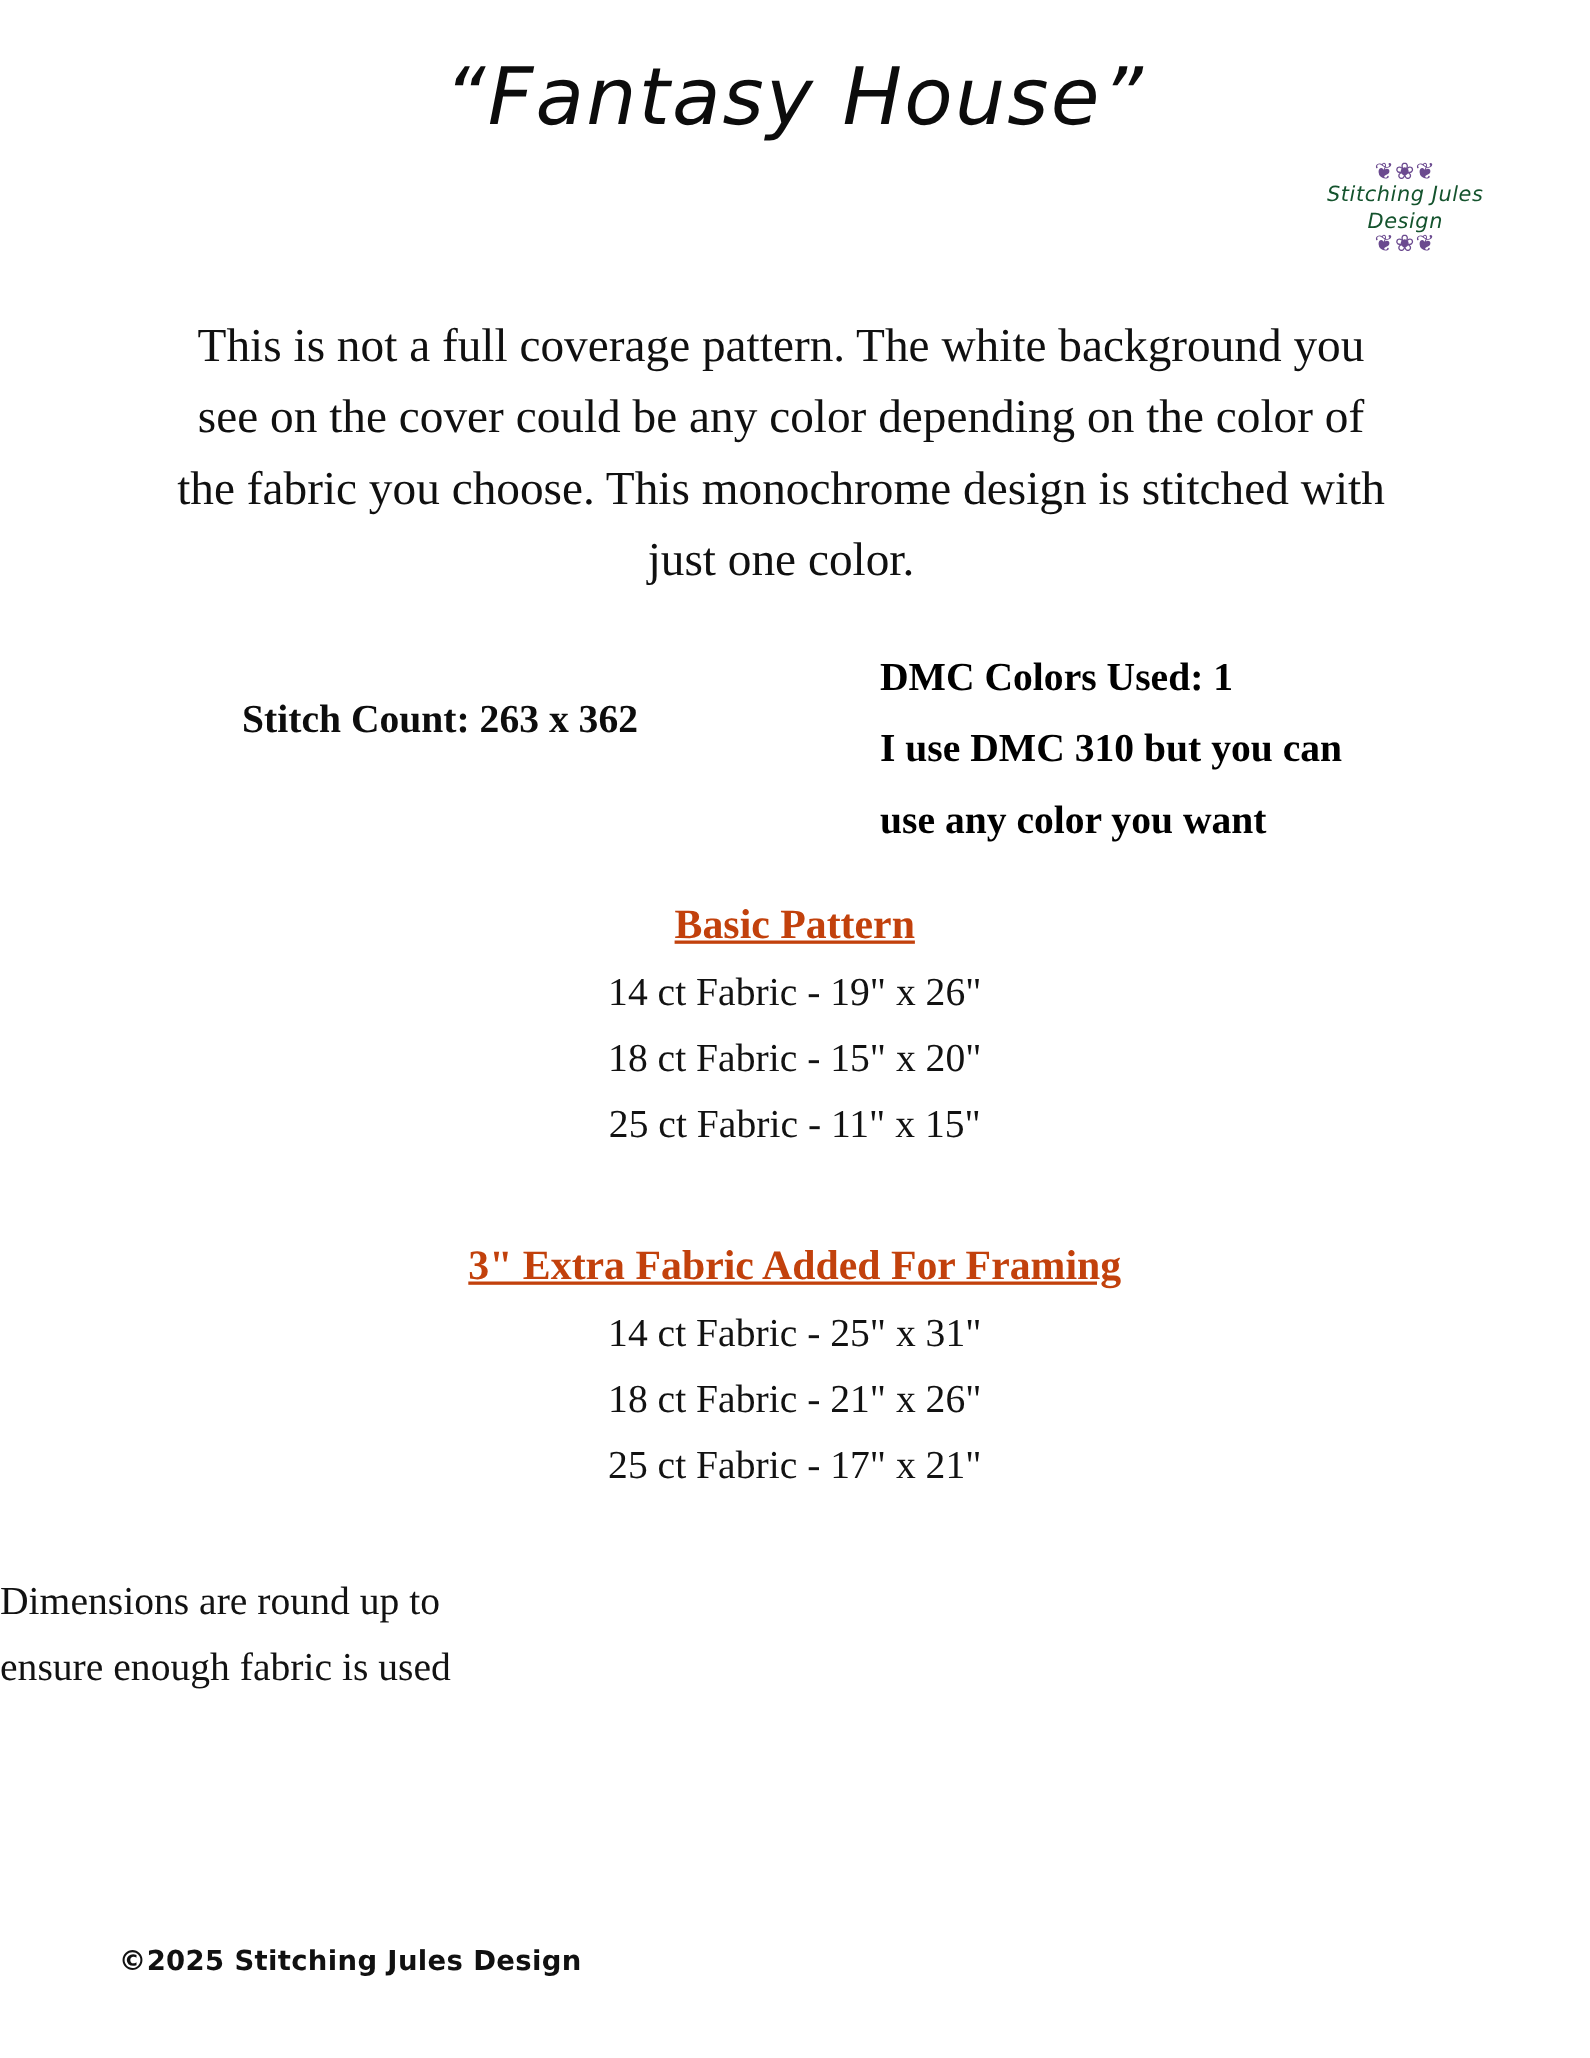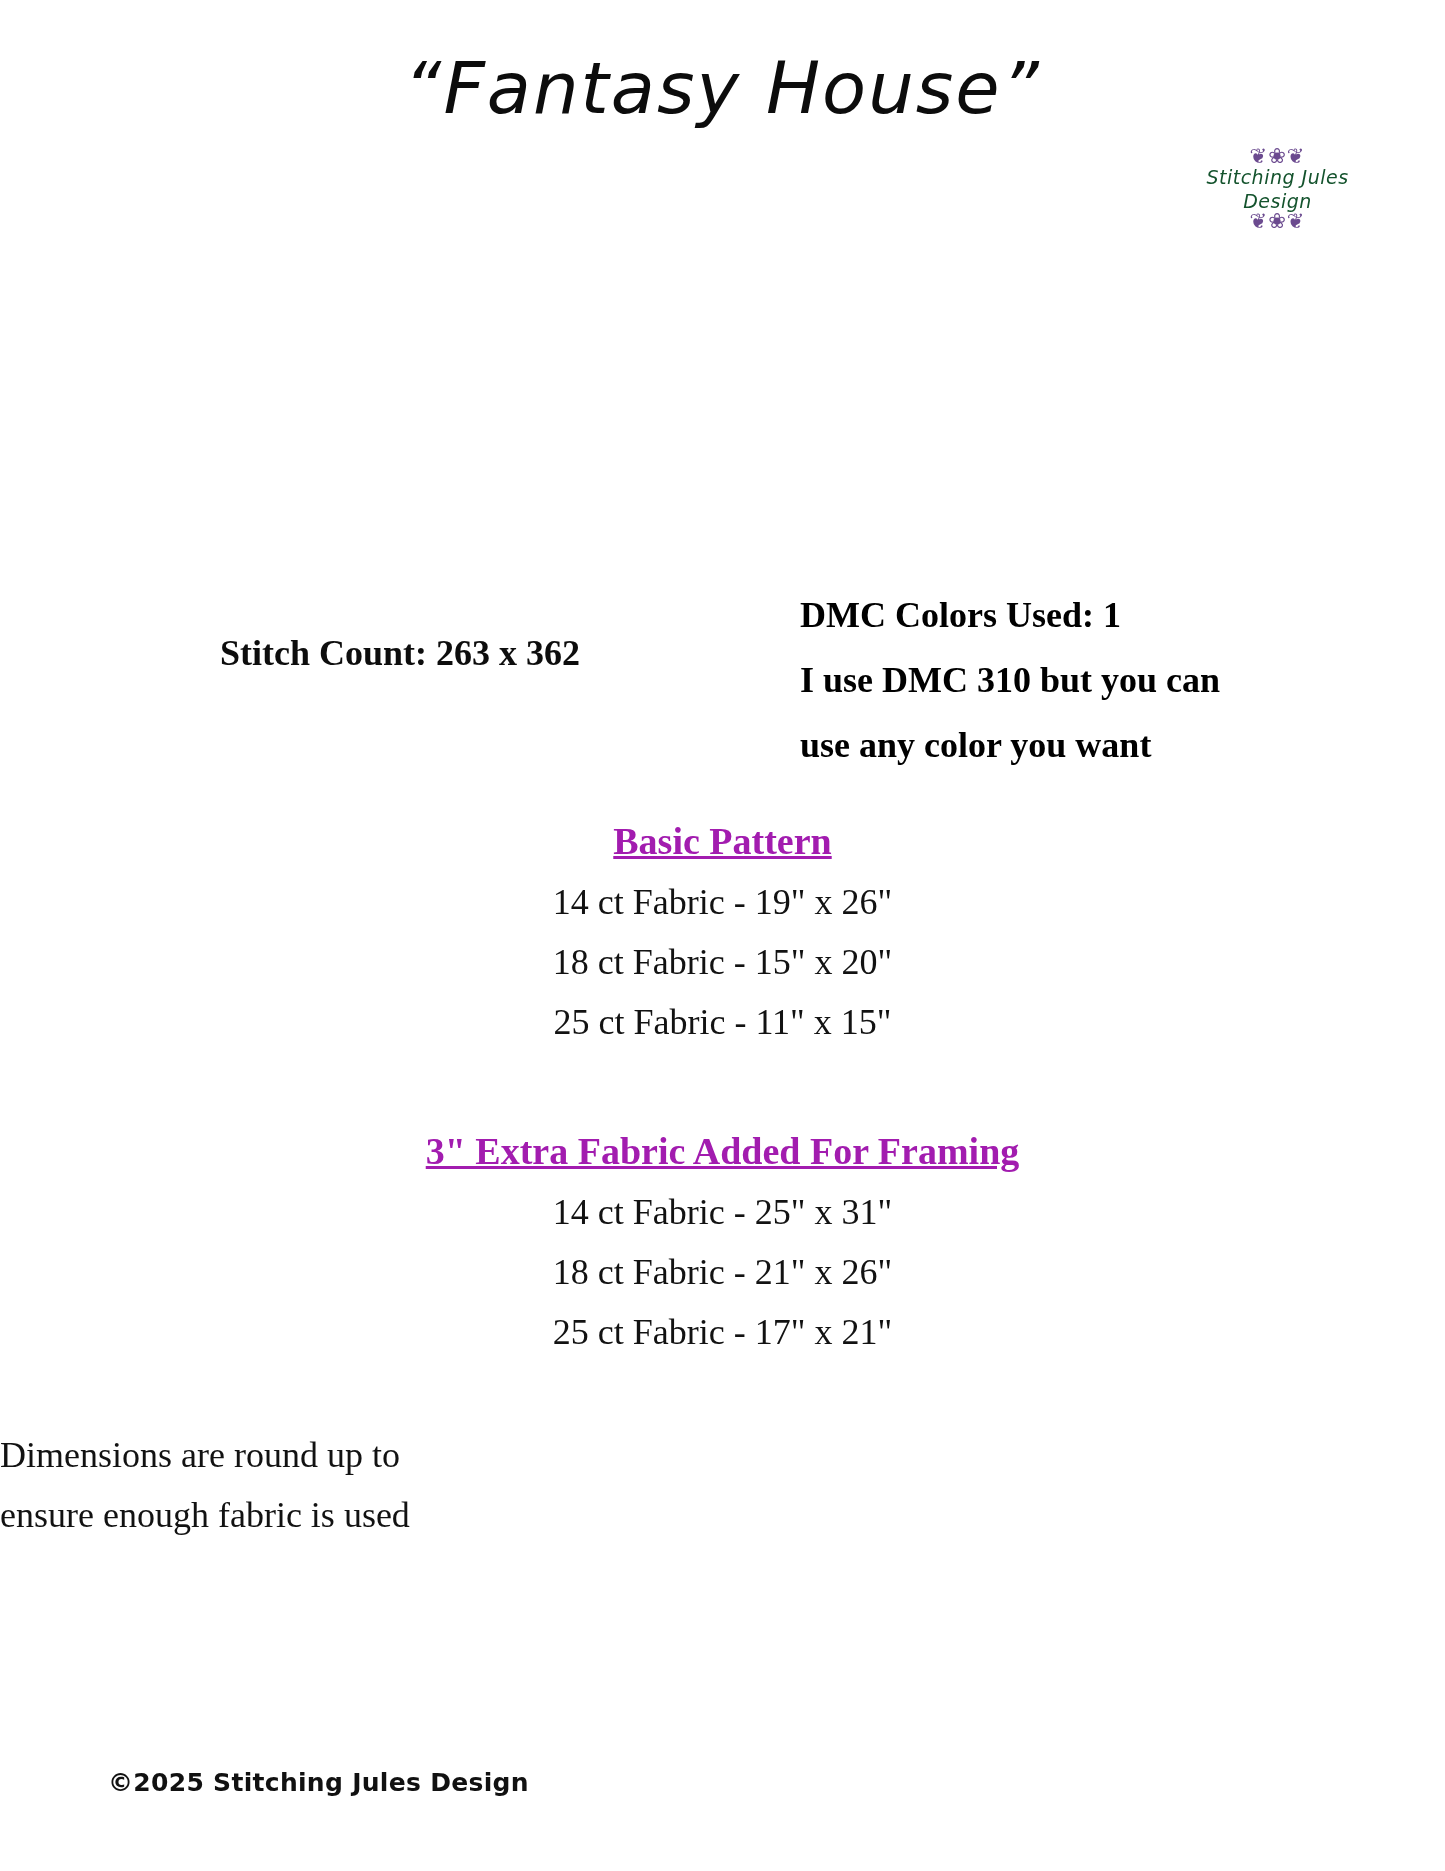--- a/index.html
+++ b/index.html
@@ -98,21 +98,21 @@
     position: absolute;
     width: 1445px;
     left: 0;
     text-align: center;
   }
   .section-heading {
     font-size: 38px;
     font-weight: bold;
     text-decoration: underline;
     line-height: 62px;
-    color: #a21caf;
+    color: #c2410c;
   }
   .section-line {
     font-size: 36px;
     line-height: 60px;
     color: #121212;
   }
 
   #basic-pattern { top: 790px; }
   #framing-pattern { top: 1100px; }
 
@@ -145,20 +145,21 @@
 <div class="page">
 
   <div class="title">“Fantasy House”</div>
 
   <div class="logo">
     <div class="logo-flourish">❦❀❦</div>
     <div class="logo-text">Stitching Jules Design</div>
     <div class="logo-flourish">❦❀❦</div>
   </div>
 
+  <div class="intro">This is not a full coverage pattern. The white background you see on the cover could be any color depending on the color of the fabric you choose. This monochrome design is stitched with just one color.</div>
 
   <div class="stitch-count">Stitch Count: 263 x 362</div>
 
   <div class="dmc-block">
     <div>DMC Colors Used: 1</div>
     <div>I use DMC 310 but you can</div>
     <div>use any color you want</div>
   </div>
 
   <div class="section" id="basic-pattern">

